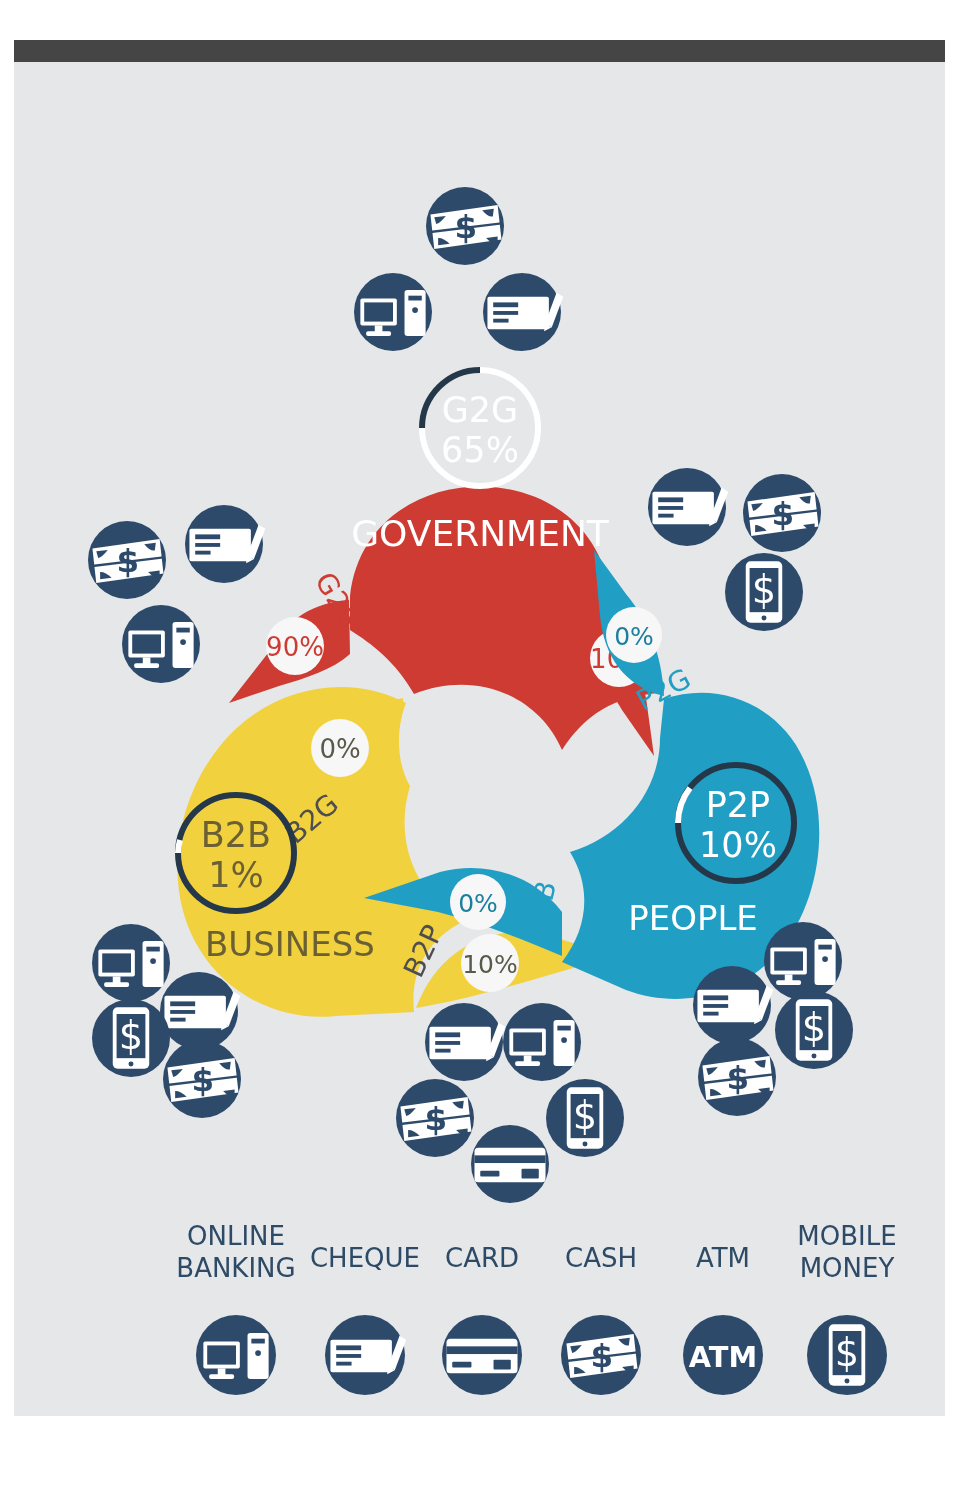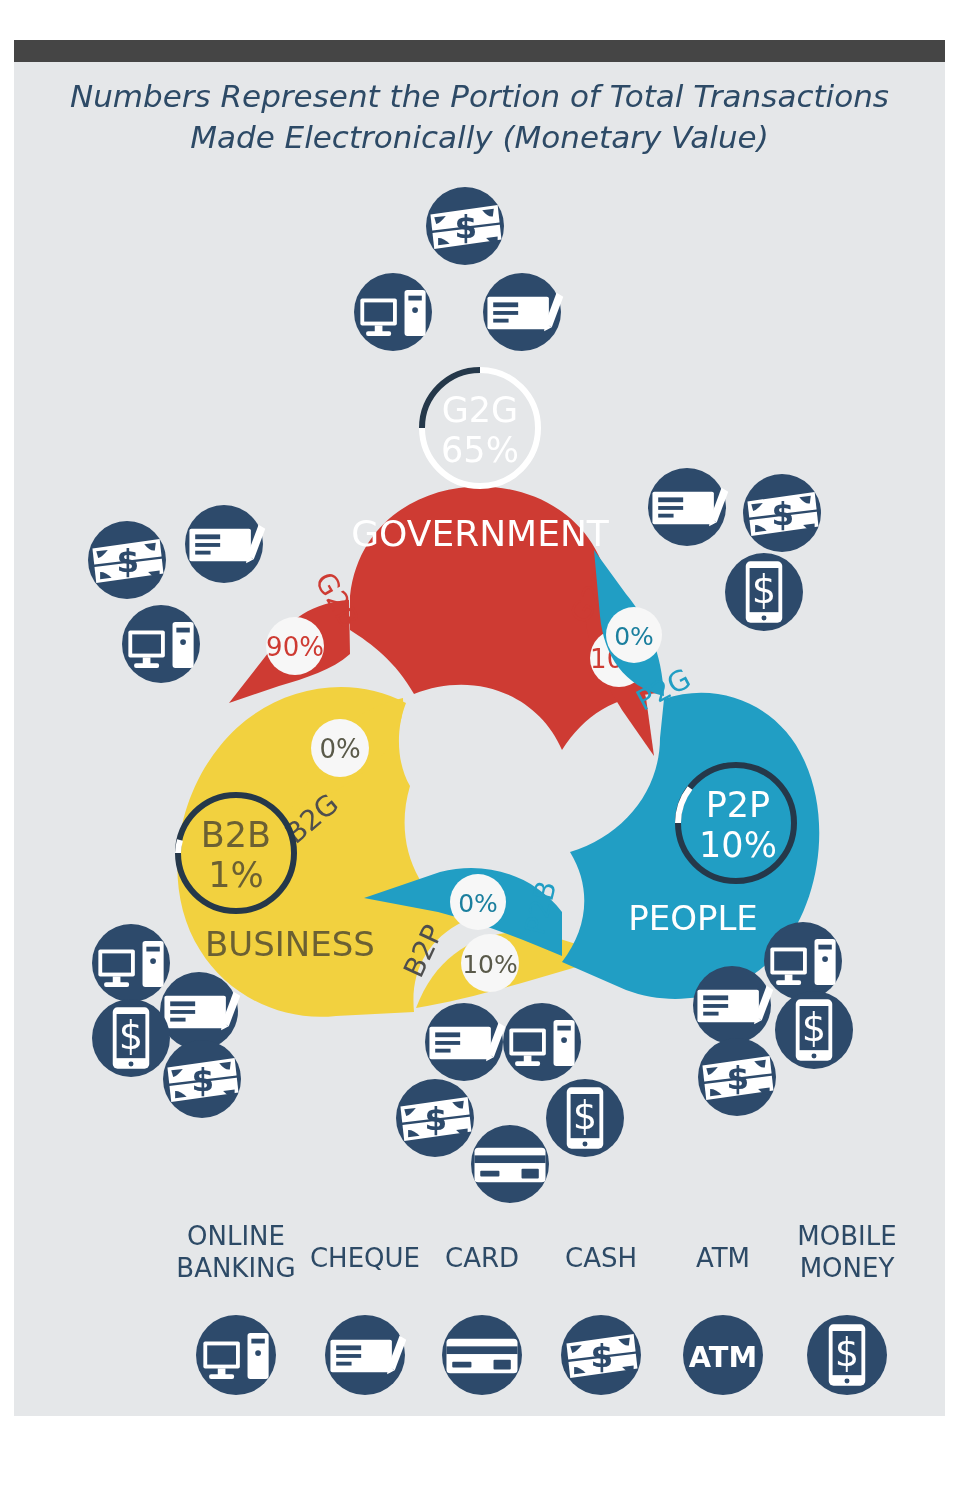--- a/index.html
+++ b/index.html
@@ -25,22 +25,20 @@
 </style>
 </head>
 <body>
 
 <div id="page">
 
   <div class="top-strip"></div>
   <div class="top-bar"></div>
   <div class="canvas"></div>
 
-  <div class="subtitle" style="white-space: pre-line;">Numbers Represent the Portion of Total Transactions
-Made Electronically (Monetary Value)</div>
 
   <svg id="stage" viewBox="0 0 931 1060">
     <defs>
 
       <symbol id="g-cash" viewBox="0 0 100 100">
         <g fill="#ffffff">
           <path d="M14 38 L84 28 L88 64 L18 74 Z"></path>
         </g>
         <g fill="#2d4a6b">
           <path d="M18 41 L30 39.5 Q24 47 20 48 Z"></path>

